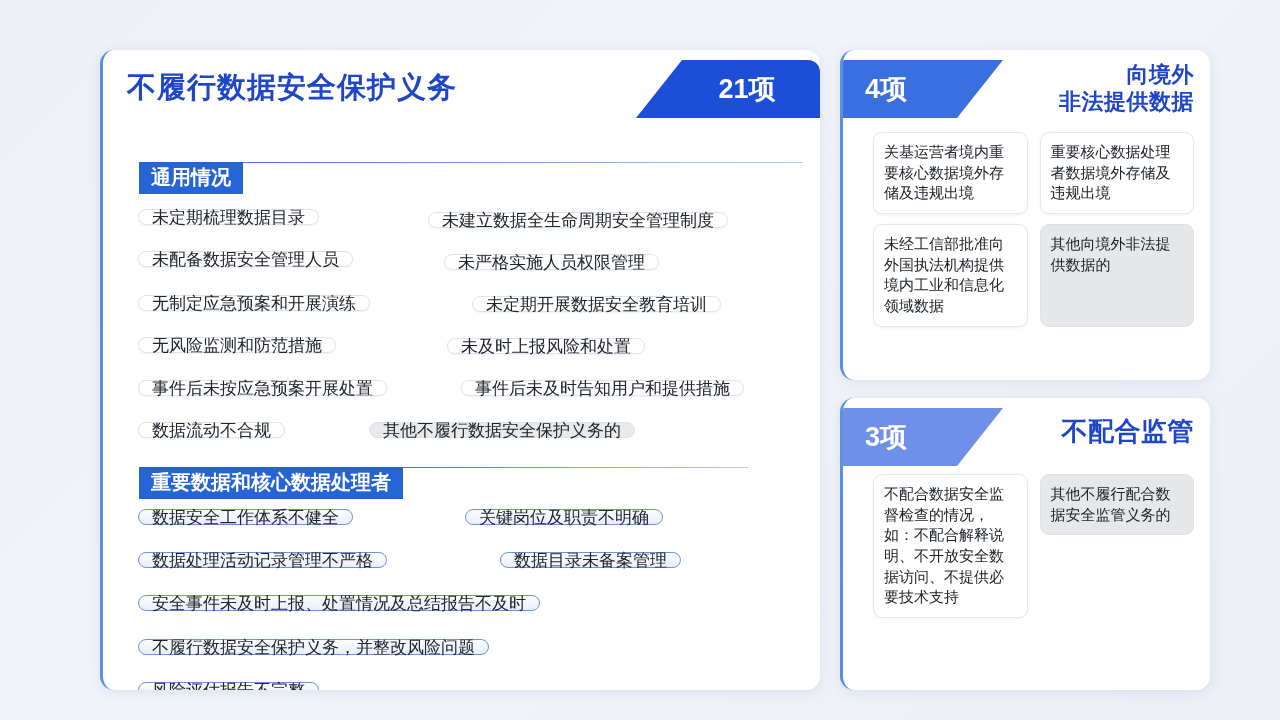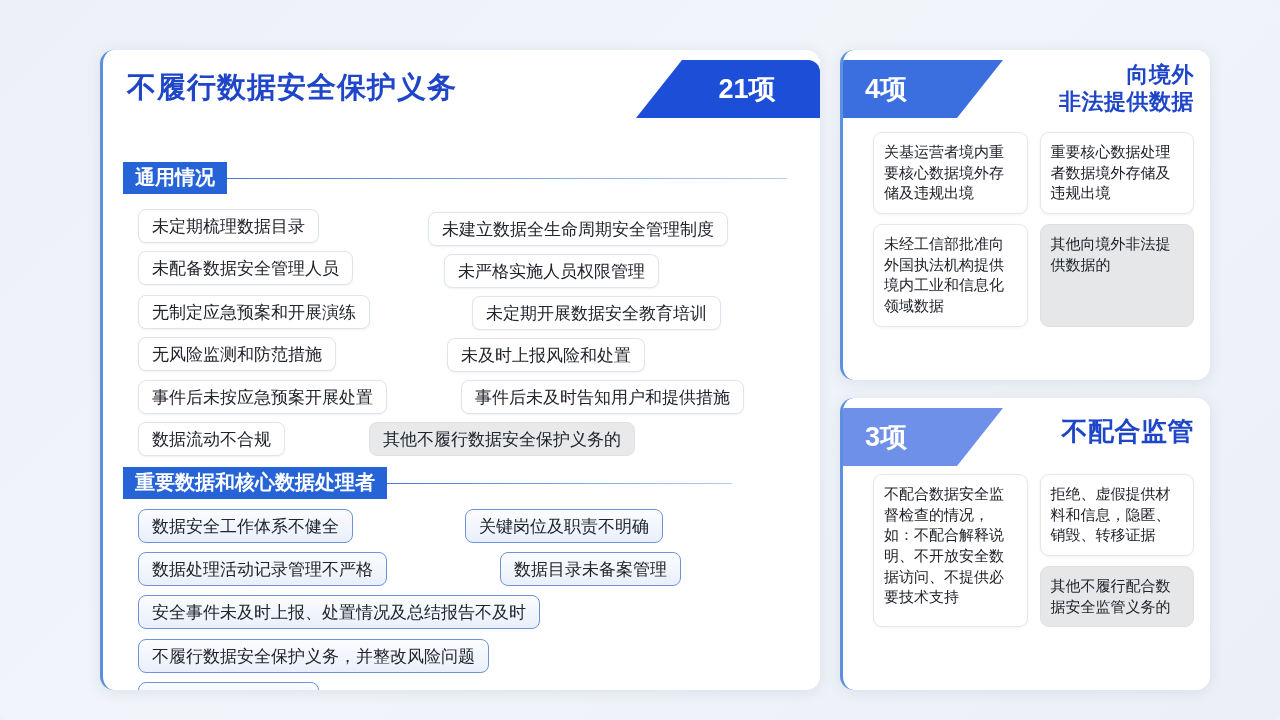--- a/index.html
+++ b/index.html
@@ -35,40 +35,40 @@
     width:184px; height:58px;
     background:#1d4ed8;
     border-top-right-radius:12px;
     clip-path: polygon(46px 0, 100% 0, 100% 100%, 0 100%);
     color:#ffffff; font-size:27px; font-weight:bold;
     display:flex; align-items:center; justify-content:center;
     padding-left:38px;
   }
 
   
-  .sec-head{ position:absolute; left:20px; display:flex; align-items:center; }
+  .sec-head{ position:absolute; left:36px; display:flex; align-items:flex-start; }
   .sec-tag{
     background:#2563d6; color:#fff; font-size:20px; font-weight:bold;
     padding:4px 12px 5px 12px; white-space:nowrap; line-height:1.15;
   }
   .sec-rule{
     height:1px; background:linear-gradient(90deg,#4676d6,#b7cdf0);
     flex:0 0 auto;
   }
 
   
   .chip{
     position:absolute;
     display:flex; align-items:center;
     font-size:17px; color:#20242b;
     background:#ffffff;
     border:1px solid #dfe3ea;
     border-radius:8px;
     padding:0 13px;
-    height:34px;
+    height:16px;
     white-space:nowrap;
     box-shadow:0 1px 2px rgba(110,130,165,.10);
     text-align:center;
   }
   .chip.gray{ background:#e8e9eb; border-color:#e1e2e5; box-shadow:none; }
   .chip.blue{
     background:linear-gradient(180deg,#fbfcfe 0%,#e9effb 100%);
     border:1px solid #6d93dd;
     box-shadow:none;
   }
@@ -179,18 +179,17 @@
       <div class="box">未经工信部批准向外国执法机构提供境内工业和信息化领域数据</div>
       <div class="box gray">其他向境外非法提供数据的</div>
     </div>
   </div>
 
   <div class="side-card" id="side-bottom">
     <div class="side-badge" id="badge-3">3项</div>
     <div class="side-title">不配合监管</div>
     <div class="side-grid">
       <div class="box tall">不配合数据安全监督检查的情况，如：不配合解释说明、不开放安全数据访问、不提供必要技术支持</div>
-      <div class="box">拒绝、虚假提供材料和信息，隐匿、销毁、转移证据</div>
       <div class="box gray">其他不履行配合数据安全监管义务的</div>
     </div>
   </div>
 
 </div>
 
 </body></html>

